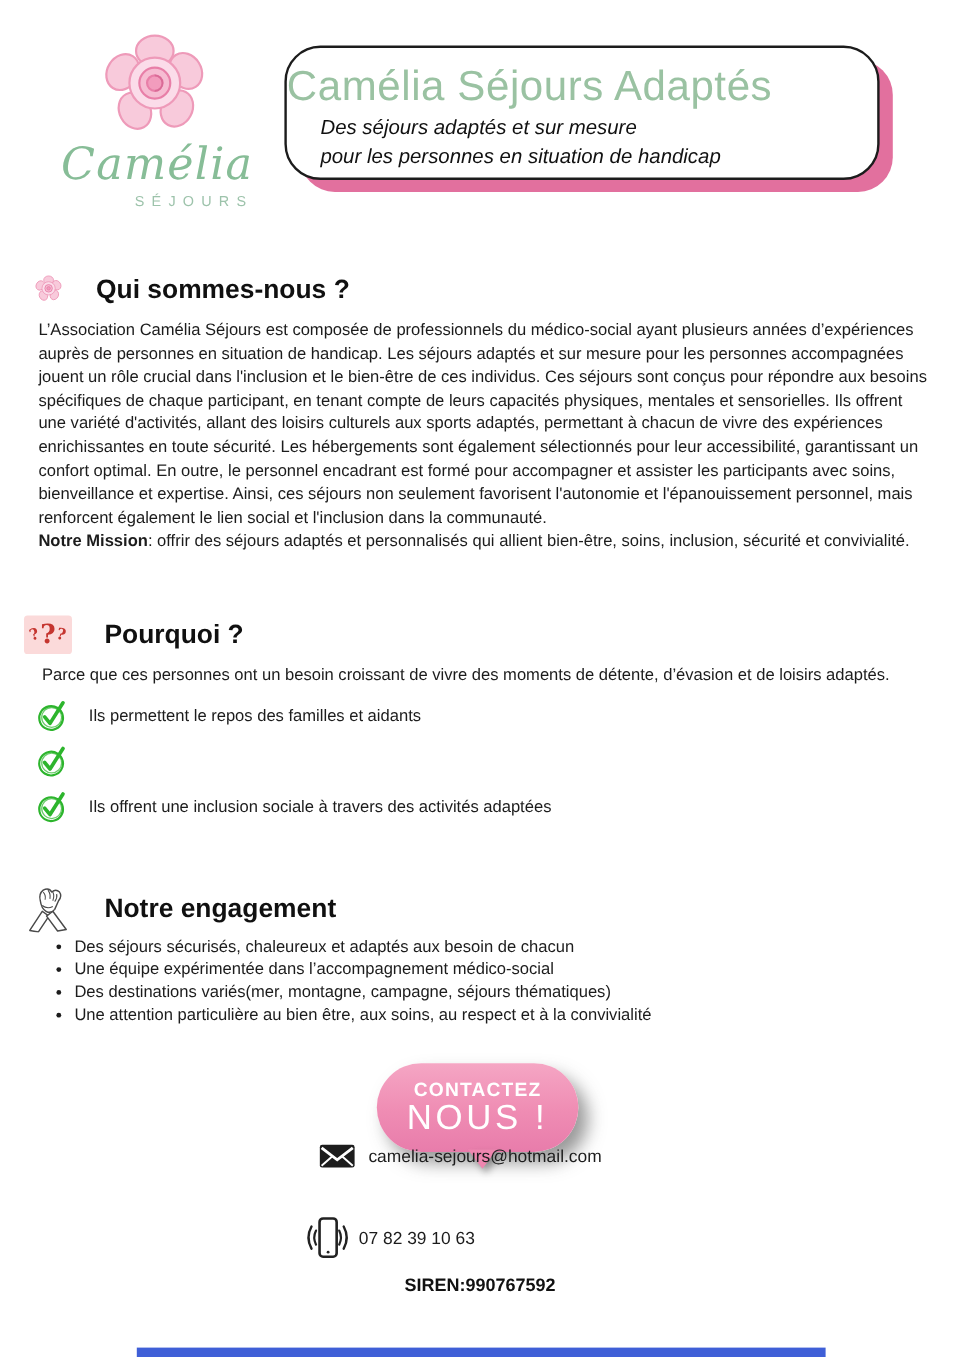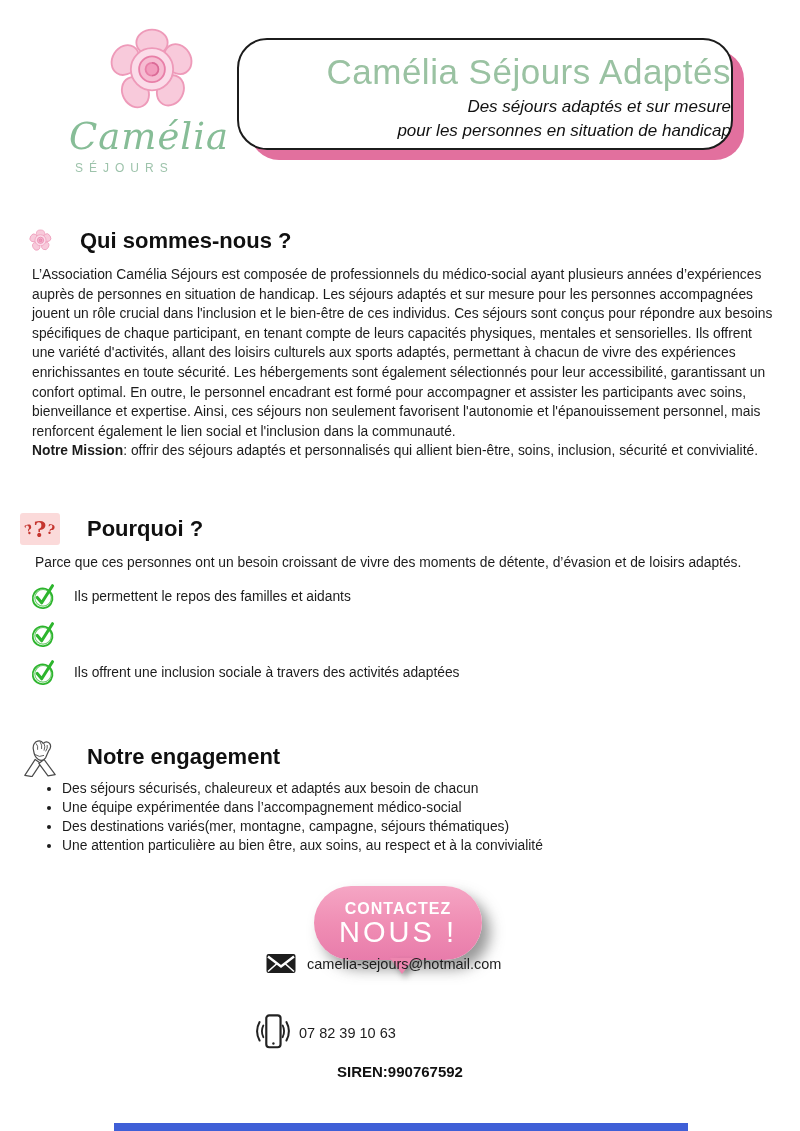--- a/index.html
+++ b/index.html
@@ -4,33 +4,33 @@
 <style>
   * { margin:0; padding:0; box-sizing:border-box; }
   body { background:#ffffff; }
   .page {
     position:relative; width:800px; height:1131px; margin:0 auto;
     background:#ffffff; font-family:"Liberation Sans", sans-serif; color:#1f1f1f;
     overflow:hidden;
   }
 
   
-  .logo { position:absolute; left:46px; top:26px; width:165px; text-align:left;margin-left:23px; }
+  .logo { position:absolute; left:46px; top:26px; width:165px; text-align:right; }
   .logo-flower { display:block; margin:0 auto; }
   .logo-name {
     font-family:"DejaVu Serif", serif; font-style:italic;
     font-size:37px; color:#87bd97; line-height:1.05; letter-spacing:1px;
   }
   .logo-sub { font-size:12px; letter-spacing:6px; color:#9dc3ab; margin-top:4px; padding-left:6px; }
 
   .title-box {
     position:absolute; left:237px; top:38px; width:496px; height:112px;
     background:#ffffff; border:2px solid #1c1c1c; border-radius:30px;
     box-shadow:12px 11px 0 -1px #e2709e;
-    text-align:right; padding-top:12px;
+    text-align:left; padding-top:12px;
   }
   .title-box h1 {
     font-size:35px; font-weight:400; color:#9ac2a2; letter-spacing:0.5px;
   }
   .title-sub { font-style:italic; font-size:17px; color:#111; line-height:24px; margin-top:3px; font-weight:500;margin-left:28px; }
 
   
   .section-heading { position:absolute; display:flex; align-items:center; gap:27px; }
   .section-heading .txt { font-size:22px; font-weight:bold; color:#101010; }
 

